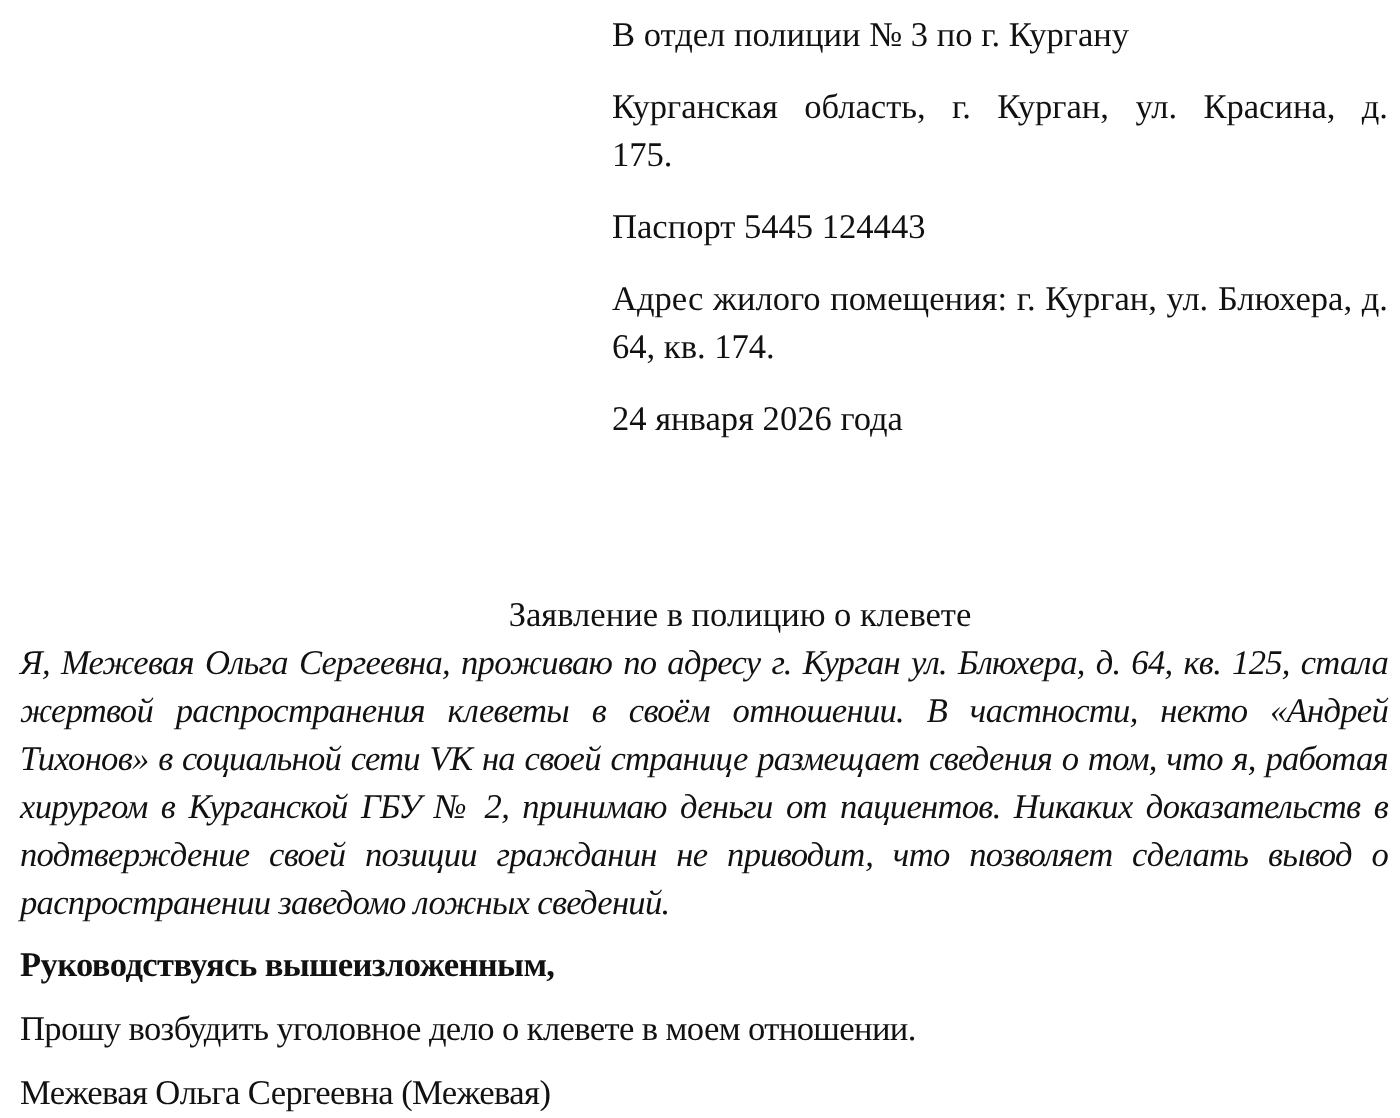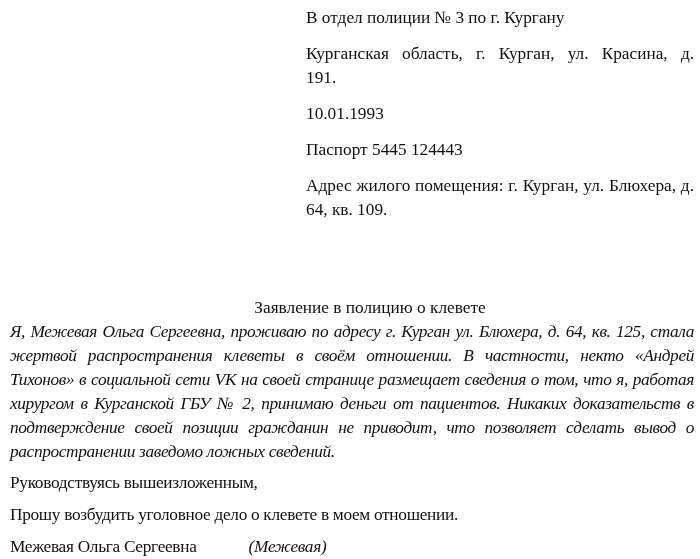--- a/index.html
+++ b/index.html
@@ -54,37 +54,35 @@
     }
     .line {
       margin: 0;
     }
     .after {
       position: absolute;
       left: 10px;
       width: 684px;
       letter-spacing: -0.3px;
     }
-    .l1 { top: 471px; }
+    .l1 { top: 471px; font-weight: bold; }
     .l2 { top: 503px; }
     .l3 { top: 535px; }
     .sig-italic {
-      font-style: italic;
-      margin-left: 48px;
     }
   </style>
 </head>
 <body>
 
 <div class="header-block">
   <p class="hline">В отдел полиции № 3 по г. Кургану</p>
-  <p class="hline addr">Курганская область, г. Курган, ул. Красина, д. 191.</p>
-  <p class="hline">10.01.1993</p>
+  <p class="hline addr">Курганская область, г. Курган, ул. Красина, д. 175.</p>
   <p class="hline">Паспорт 5445 124443</p>
-  <p class="hline">Адрес жилого помещения: г. Курган, ул. Блюхера, д. 64, кв. 109.</p>
+  <p class="hline">Адрес жилого помещения: г. Курган, ул. Блюхера, д. 64, кв. 174.</p>
+  <p class="hline">24 января 2026 года</p>
 </div>
 
 <div class="title">Заявление в полицию о клевете</div>
 
 <div class="body-block">
   <p class="para">Я, Межевая Ольга Сергеевна, проживаю по адресу г. Курган ул. Блюхера, д. 64, кв. 125, стала жертвой распространения клеветы в своём отношении. В частности, некто «Андрей Тихонов» в социальной сети VK на своей странице размещает сведения о том, что я, работая хирургом в Курганской ГБУ № 2, принимаю деньги от пациентов. Никаких до­казательств в подтверждение своей позиции гражданин не приводит, что позволяет сде­лать вывод о распространении заведомо ложных сведений.</p>
 </div>
 
 <p class="after l1 line">Руководствуясь вышеизложенным,</p>
 <p class="after l2 line">Прошу возбудить уголовное дело о клевете в моем отношении.</p>

